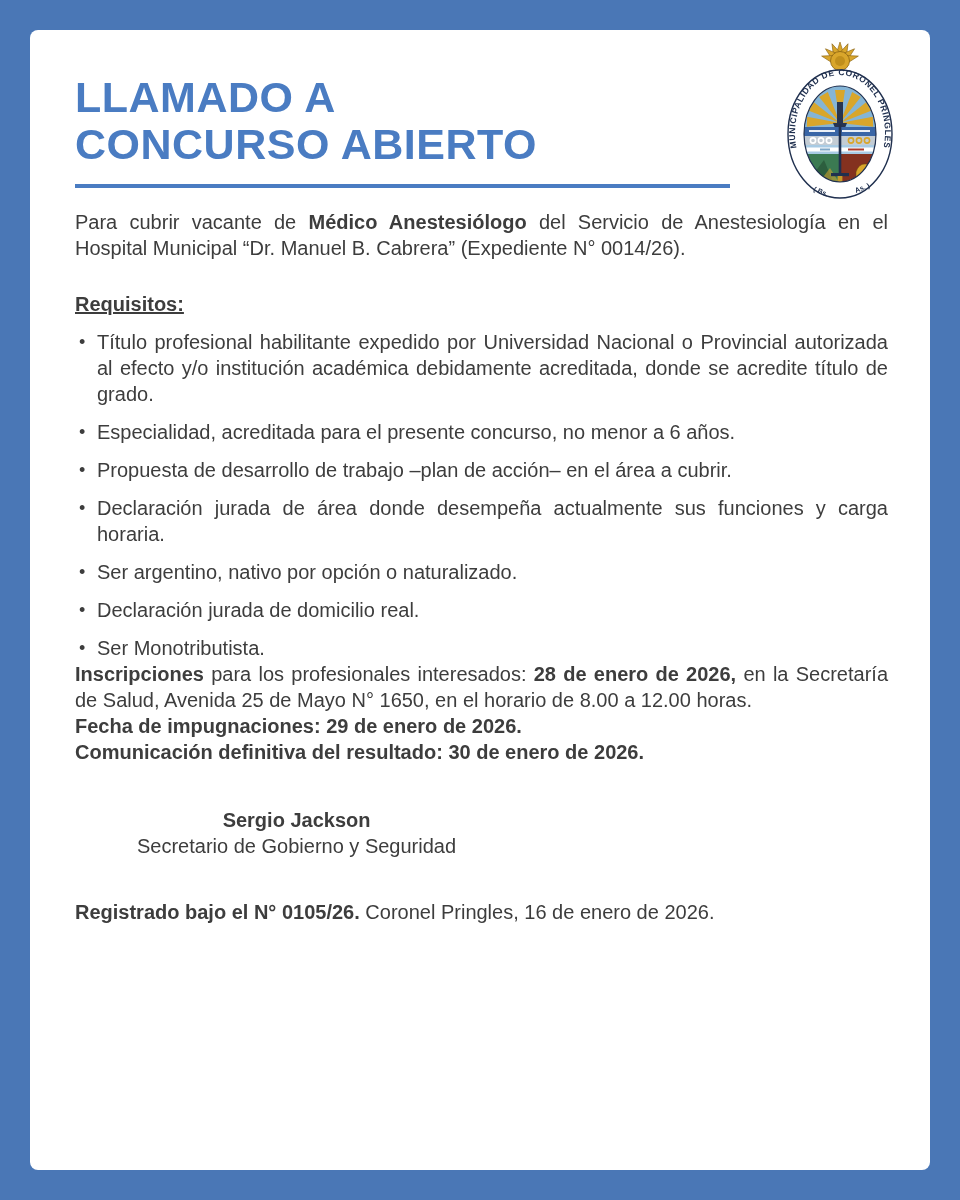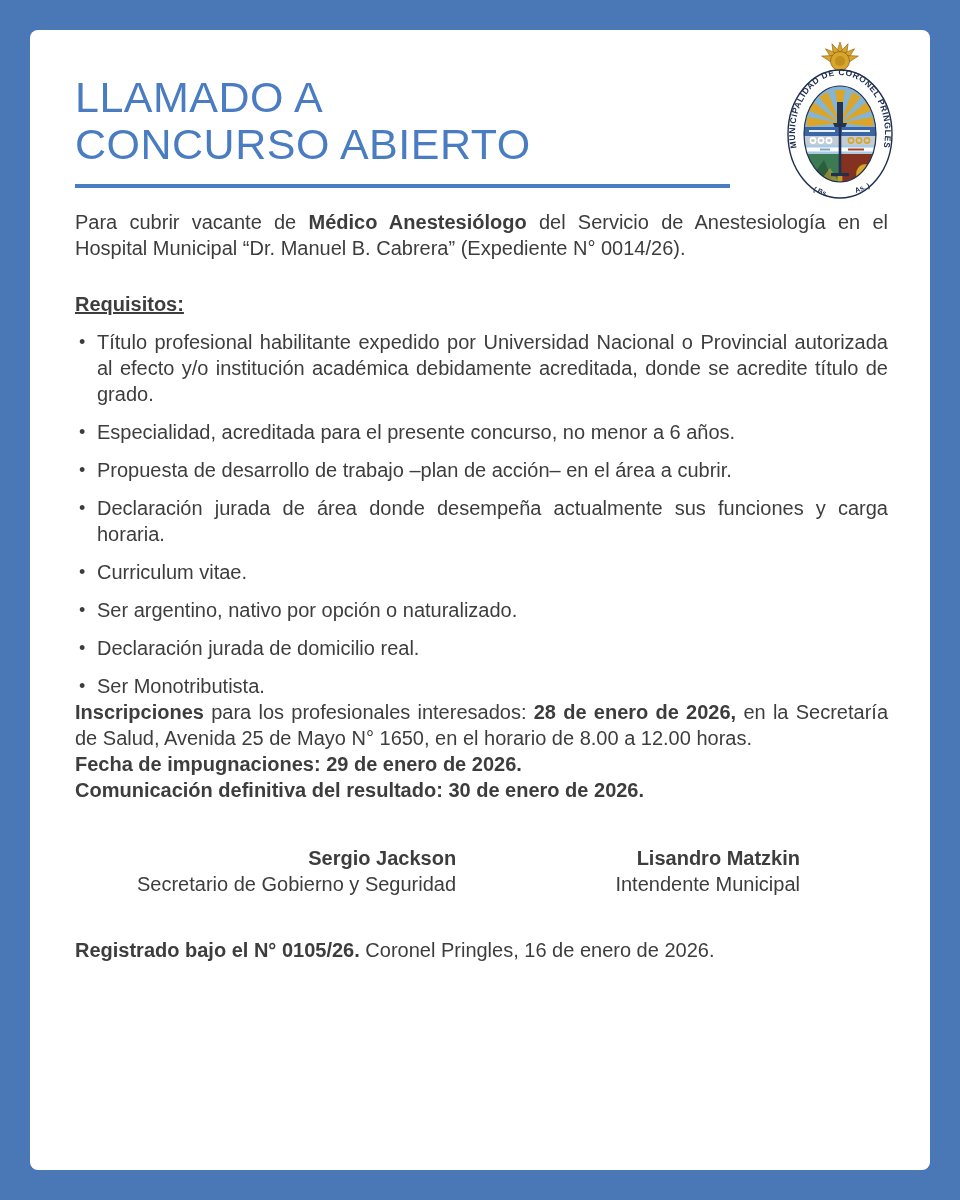--- a/index.html
+++ b/index.html
@@ -18,21 +18,21 @@
     box-sizing: border-box;
     padding: 44px 42px 0 45px;
     color: #3d3d3d;
   }
 
   .title {
     margin: 0;
     color: #4a7cc2;
     font-size: 43px;
     line-height: 47px;
-    font-weight: normal;
+    font-weight: bold;
     letter-spacing: 0.5px;
   }
   .title-underline {
     width: 655px; height: 4px;
     background: #4a7cc2;
     margin-top: 16px;
   }
 
   .crest {
     position: absolute;
@@ -70,21 +70,21 @@
   .justify { text-align: justify; }
   .bold { font-weight: bold; }
   .seg-bold { font-weight: bold; }
 
   .firmas {
     display: flex;
     justify-content: space-between;
     padding: 0 88px 0 62px;
     margin-top: 42px;
   }
-  .firma { text-align: right; }
+  .firma { text-align: center; }
   .firma .nombre { font-weight: bold; font-size: 20px; line-height: 26px; }
   .firma .cargo { font-size: 20px; line-height: 26px; }
 
   .registro { margin-top: 40px; }
 
   .crest text { fill: #20304f; font-family: "Liberation Sans", sans-serif; font-weight: bold; }
 </style>
 </head>
 <body>
 
@@ -183,39 +183,34 @@
 
   <p class="body-text intro"><span>Para cubrir vacante de </span><span class="seg-bold">Médico Anestesiólogo</span><span> del Servicio de Anestesiología en el Hospital Municipal “Dr. Manuel B. Cabrera” (Expediente N° 0014/26).</span></p>
 
   <p class="body-text section-heading">Requisitos:</p>
 
   <ul class="req-list body-text">
       <li>Título profesional habilitante expedido por Universidad Nacional o Provincial au­torizada al efecto y/o institución académica debidamente acreditada, donde se acredite título de grado.</li>
       <li>Especialidad, acreditada para el presente concurso, no menor a 6 años.</li>
       <li>Propuesta de desarrollo de trabajo –plan de acción– en el área a cubrir.</li>
       <li>Declaración jurada de área donde desempeña actualmente sus funciones y carga horaria.</li>
-      <li>Curriculum vitae.</li>
       <li>Ser argentino, nativo por opción o naturalizado.</li>
       <li>Declaración jurada de domicilio real.</li>
       <li>Ser Monotributista.</li>
     </ul>
 
   <p class="body-text para justify"><span class="seg-bold">Inscripciones</span><span> para los profesionales interesados: </span><span class="seg-bold">28 de enero de 2026,</span><span> en la Secretaría de Salud, Avenida 25 de Mayo N° 1650, en el horario de 8.00 a 12.00 horas.</span></p>
 
   <p class="body-text para bold">Fecha de impugnaciones: 29 de enero de 2026.</p>
 
   <p class="body-text para bold">Comunicación definitiva del resultado: 30 de enero de 2026.</p>
 
 
   <div class="firmas">
     <div class="firma">
       <div class="nombre">Sergio Jackson</div>
       <div class="cargo">Secretario de Gobierno y Seguridad</div>
     </div>
-    <div class="firma">
-      <div class="nombre">Lisandro Matzkin</div>
-      <div class="cargo">Intendente Municipal</div>
-    </div>
   </div>
 
   <p class="body-text registro"><span class="seg-bold">Registrado bajo el N° 0105/26.</span><span> Coronel Pringles, 16 de enero de 2026.</span></p>
 
 </div>
 
 </body></html>

